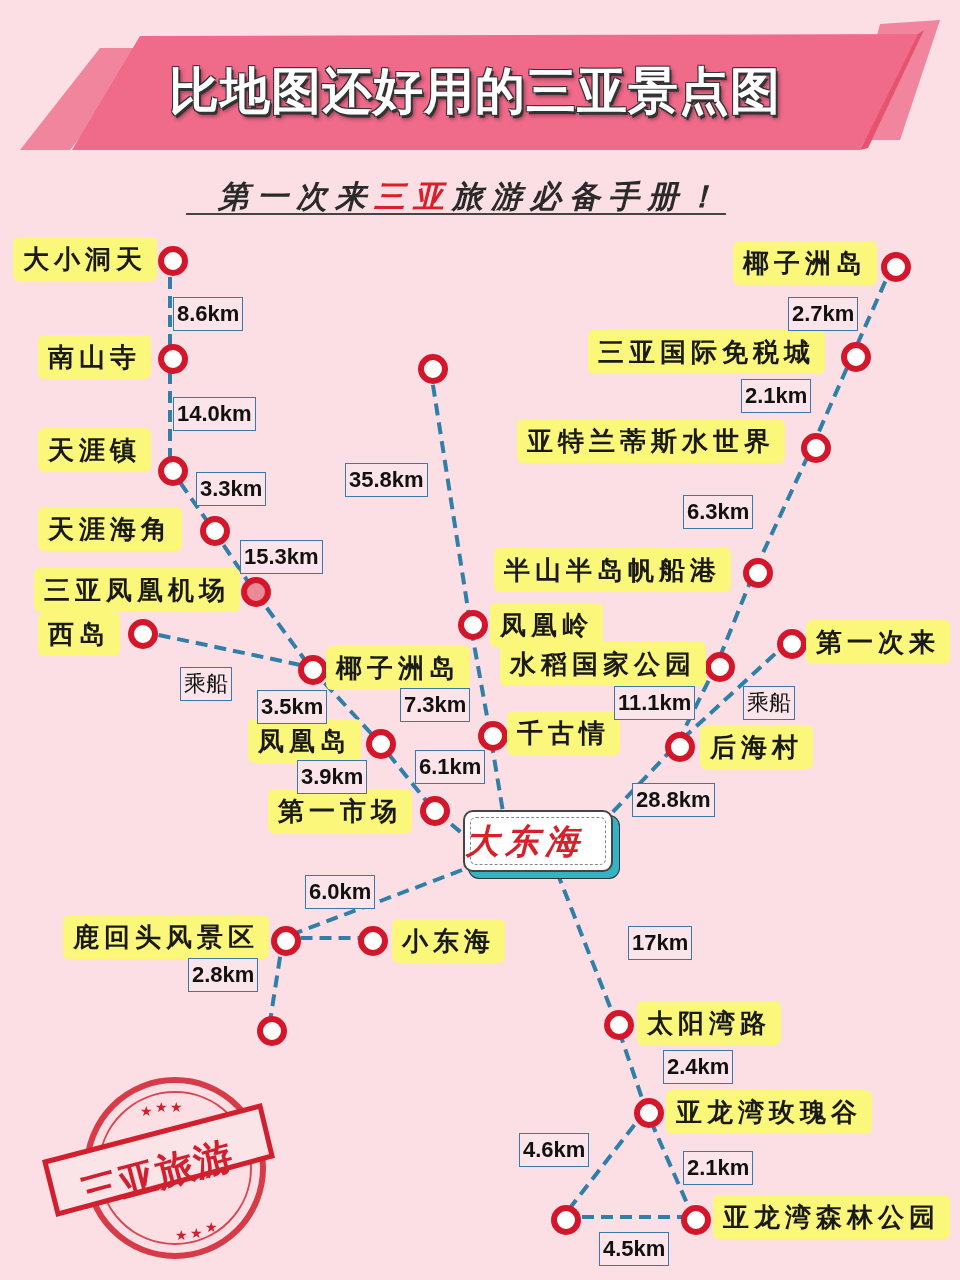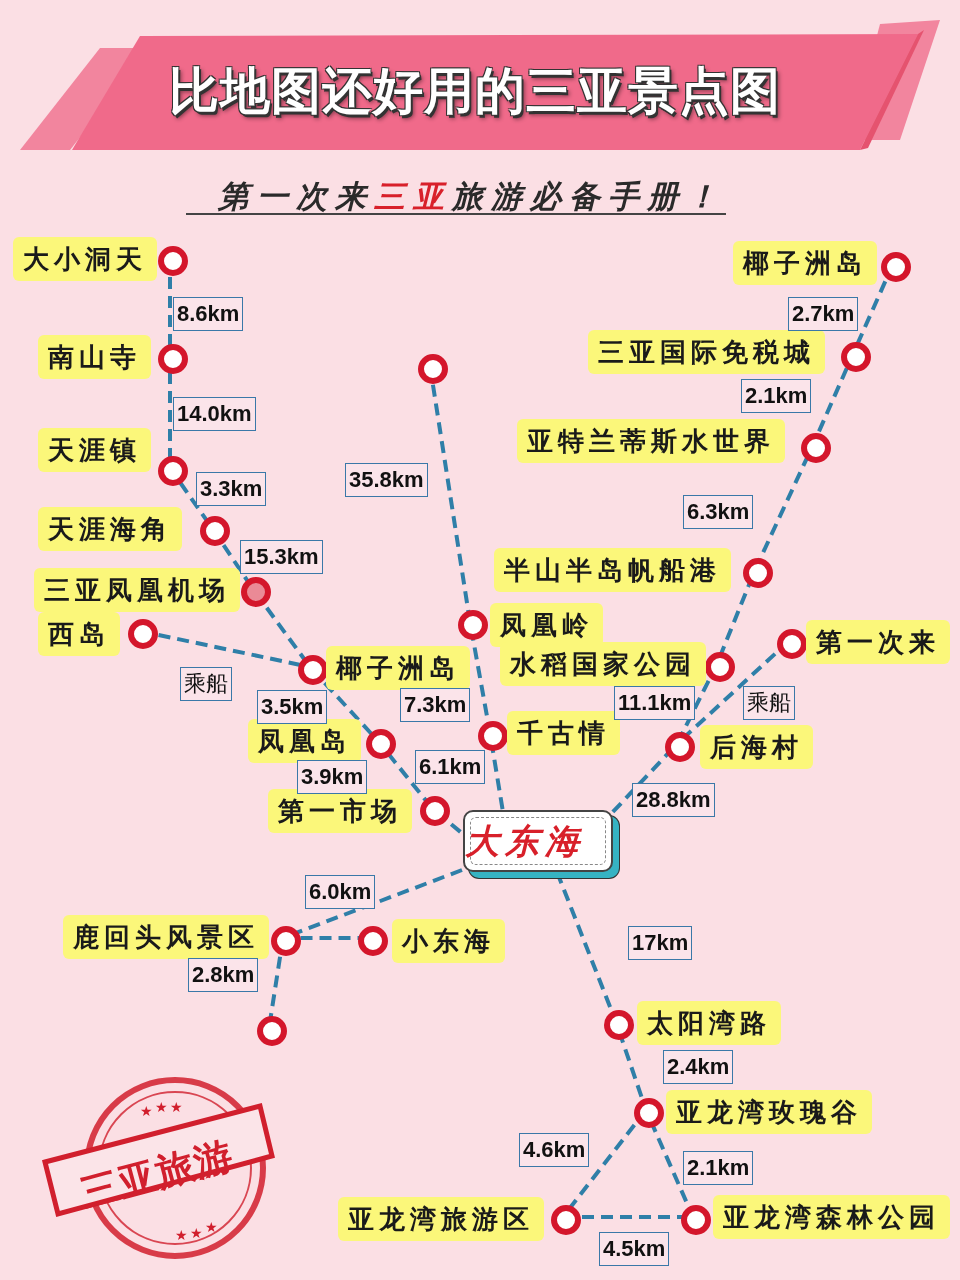--- a/index.html
+++ b/index.html
@@ -155,21 +155,20 @@
   <div class="label" style="left:588px;top:330px">三亚国际免税城</div>
   <div class="label" style="left:517px;top:419px">亚特兰蒂斯水世界</div>
   <div class="label" style="left:494px;top:548px">半山半岛帆船港</div>
   <div class="label" style="left:500px;top:642px">水稻国家公园</div>
   <div class="label" style="left:806px;top:620px">第一次来</div>
   <div class="label" style="left:700px;top:725px">后海村</div>
   <div class="label" style="left:63px;top:915px">鹿回头风景区</div>
   <div class="label" style="left:392px;top:919px">小东海</div>
   <div class="label" style="left:637px;top:1001px">太阳湾路</div>
   <div class="label" style="left:666px;top:1090px">亚龙湾玫瑰谷</div>
-  <div class="label" style="left:338px;top:1197px">亚龙湾旅游区</div>
   <div class="label" style="left:713px;top:1195px">亚龙湾森林公园</div>
 
   <div class="dist" style="left:173px;top:297px">8.6km</div>
   <div class="dist" style="left:173px;top:397px">14.0km</div>
   <div class="dist" style="left:196px;top:472px">3.3km</div>
   <div class="dist" style="left:240px;top:540px">15.3km</div>
   <div class="dist cn" style="left:180px;top:667px">乘船</div>
   <div class="dist" style="left:257px;top:690px">3.5km</div>
   <div class="dist" style="left:297px;top:760px">3.9km</div>
   <div class="dist" style="left:345px;top:463px">35.8km</div>

